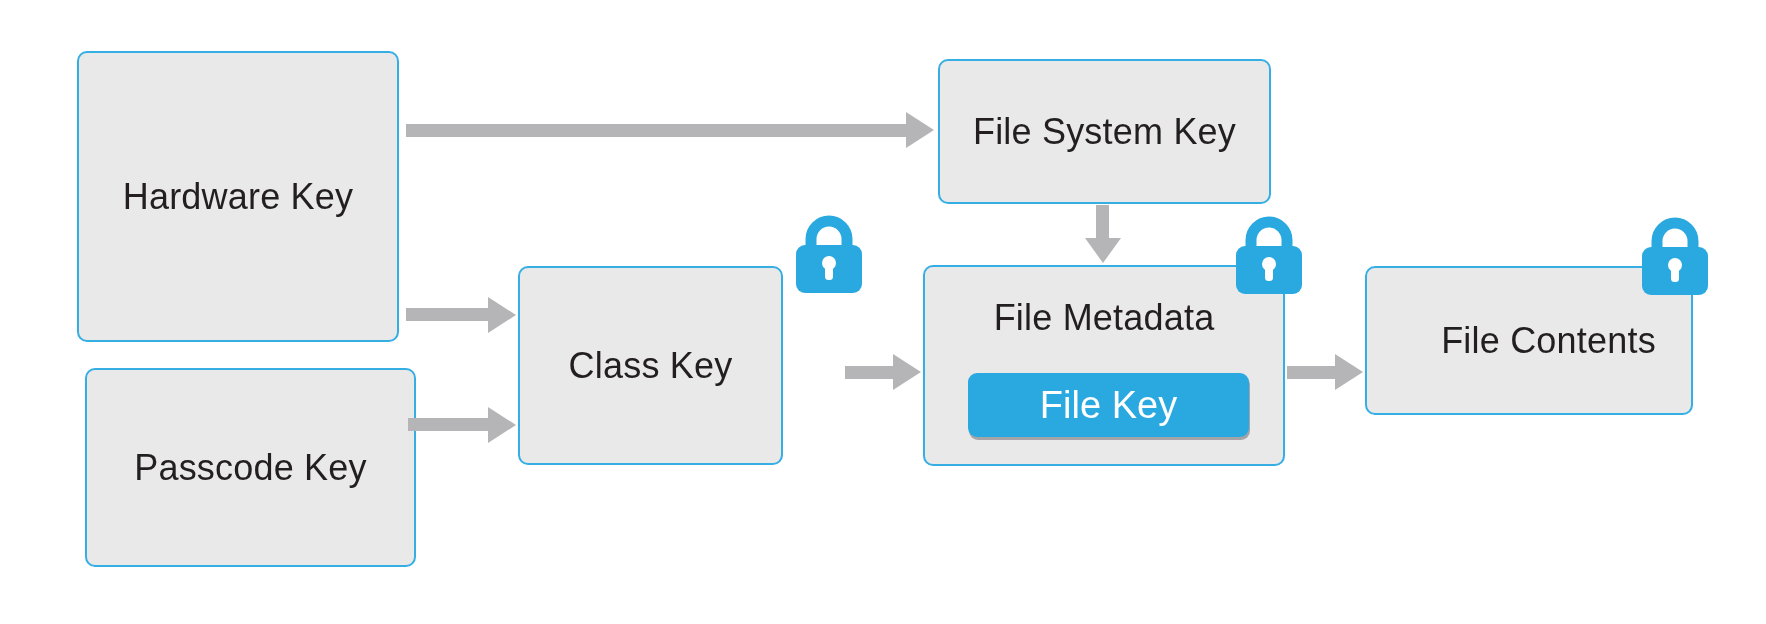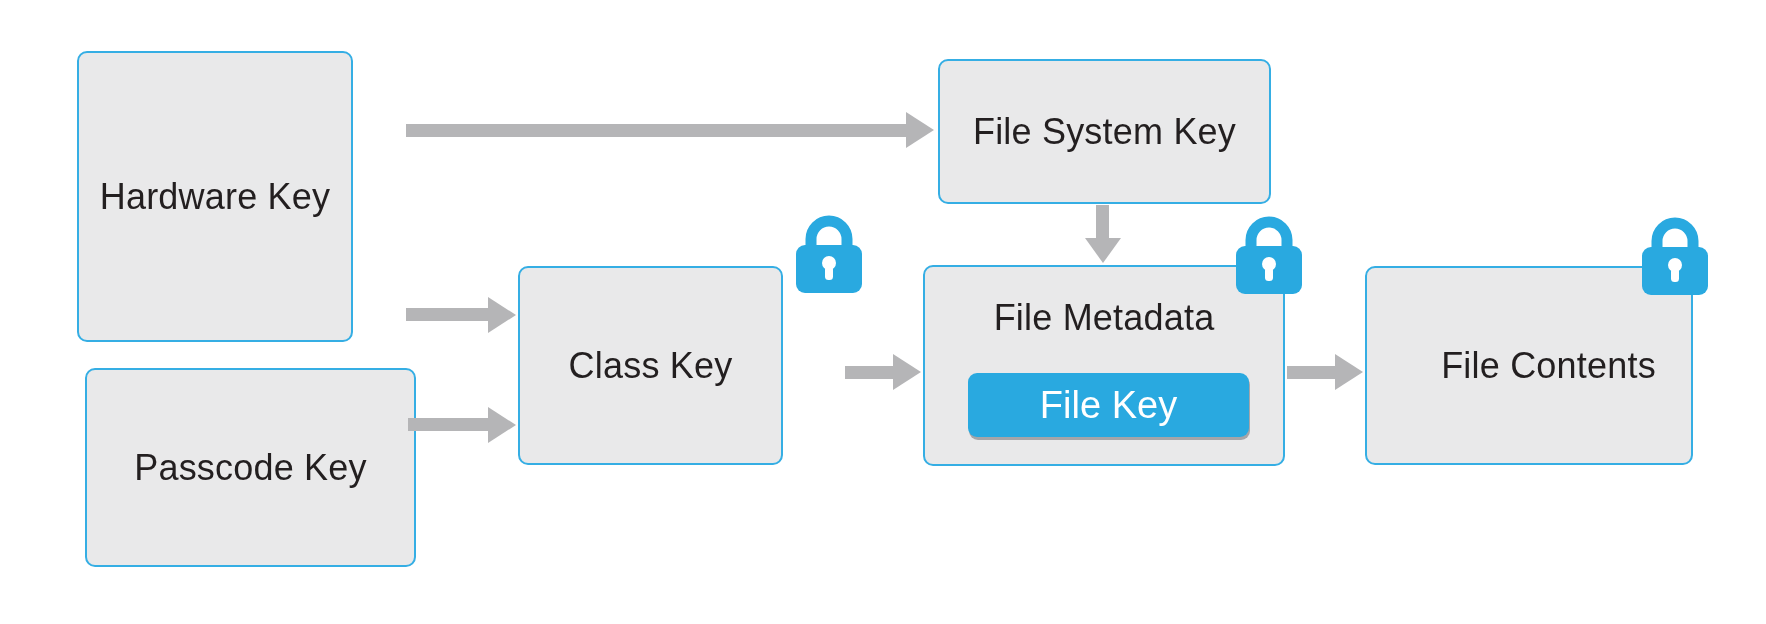--- a/index.html
+++ b/index.html
@@ -76,21 +76,21 @@
     position: absolute;
     width: 66px;
     height: 84px;
   }
 </style>
 </head>
 <body>
 
 <div class="canvas">
 
-  <div class="node" style="left:77px; top:51px; width:276px; height:291px;">
+  <div class="node" style="left:77px; top:51px; width:322px; height:291px;">
     <span class="node-label">Hardware Key</span>
   </div>
 
   <div class="node" style="left:77px; top:368px; width:331px; height:199px;margin-left:8px;">
     <span class="node-label">Passcode Key</span>
   </div>
 
   <div class="node" style="left:518px; top:266px; width:265px; height:199px;">
     <span class="node-label">Class Key</span>
   </div>
@@ -99,21 +99,21 @@
     <span class="node-label">File Metadata</span>
     <div class="file-key-btn">
       <span>File Key</span>
     </div>
   </div>
 
   <div class="node" style="left:938px; top:59px; width:333px; height:145px;">
     <span class="node-label">File System Key</span>
   </div>
 
-  <div class="node" style="left:1365px; top:266px; width:328px; height:199px;padding-left:39px;">
+  <div class="node" style="left:1365px; top:266px; width:328px; height:149px;padding-left:39px;">
     <span class="node-label">File Contents</span>
   </div>
 
   <div class="shaft" style="left:406px; top:124px; width:502px; height:13px;"></div>
   <div class="head-right" style="left:906px; top:112px;"></div>
 
   <div class="shaft" style="left:406px; top:308px; width:84px; height:13px;"></div>
   <div class="head-right" style="left:488px; top:297px;"></div>
 
   <div class="shaft" style="left:408px; top:418px; width:82px; height:13px;"></div>

